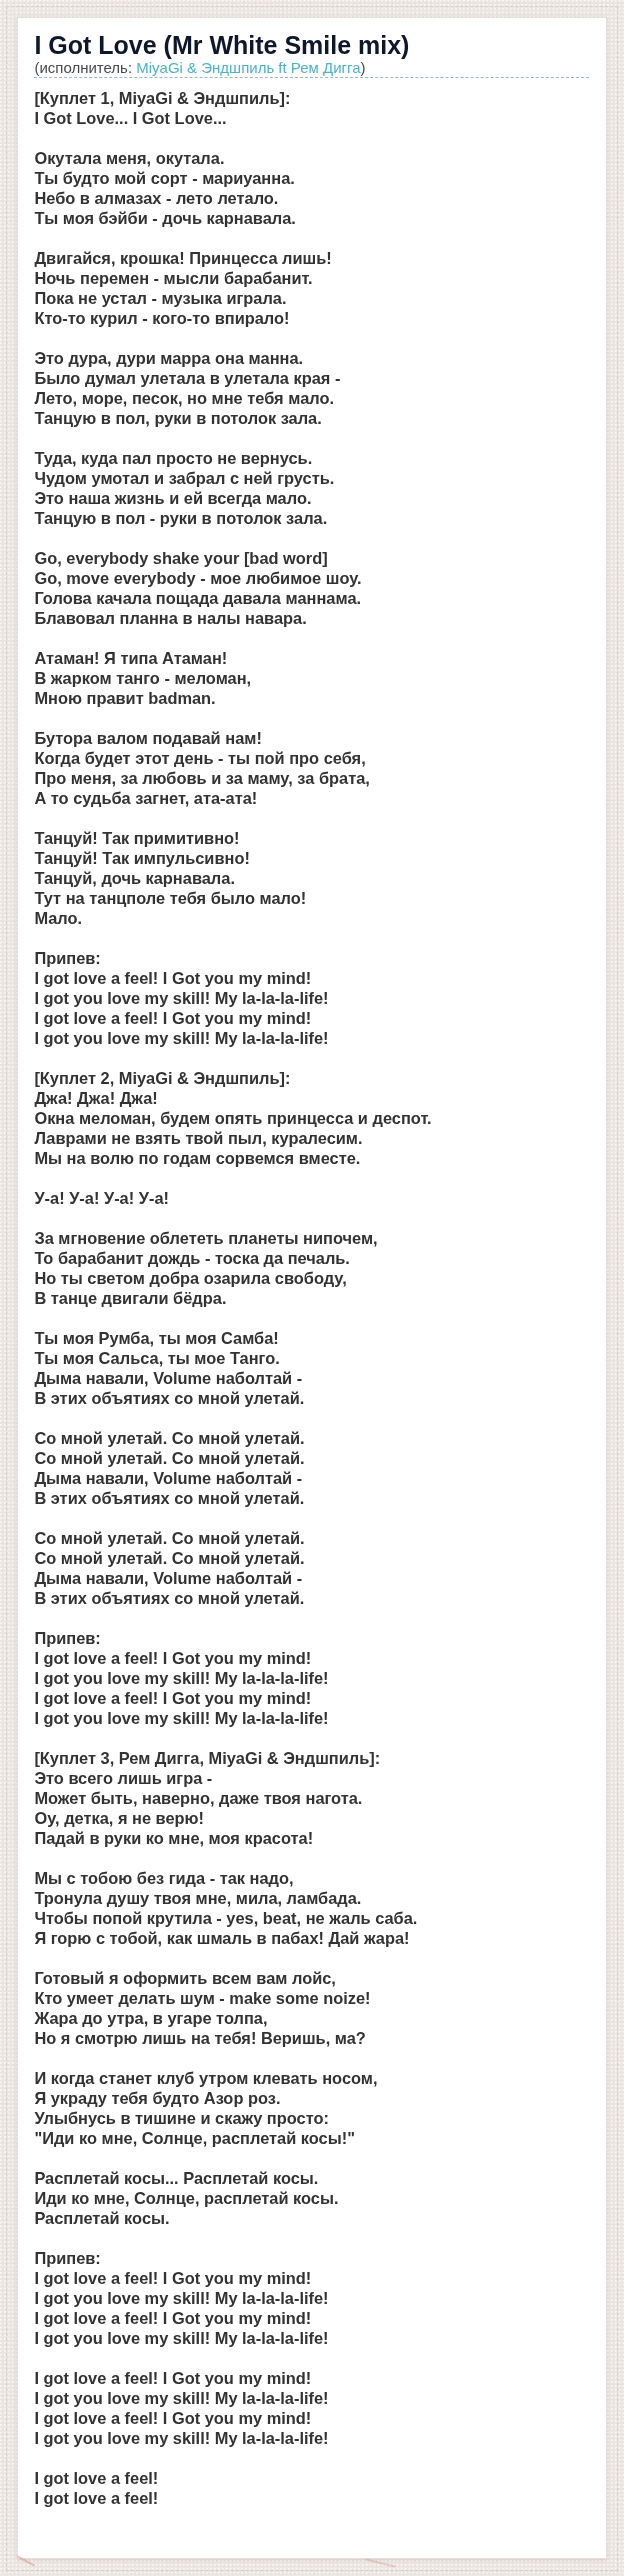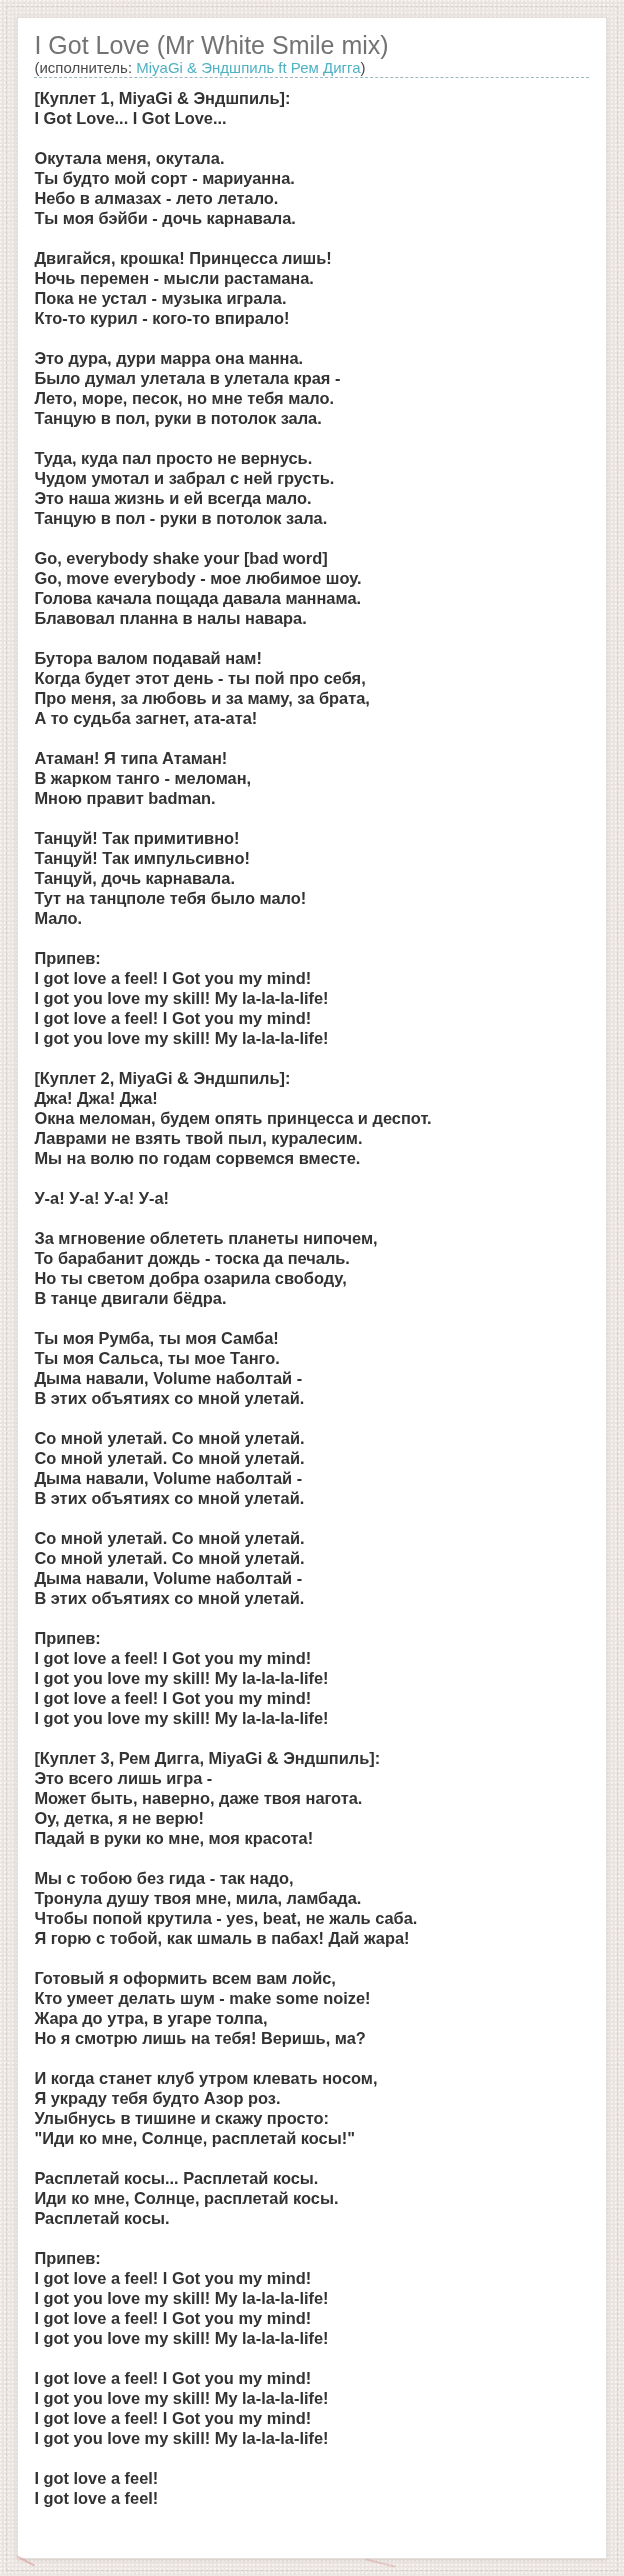--- a/index.html
+++ b/index.html
@@ -17,22 +17,22 @@
     border:0.8px dashed #d8cfc9;pointer-events:none;
   }
   .card{
     position:absolute;left:17px;top:17px;width:590px;height:2542px;
     box-sizing:border-box;background:#ffffff;
     border:0.8px solid #e5dfdb;
     box-shadow:0 0.8px 3.9px rgba(120,100,95,0.20);
     padding:12.5px 17px 0 16.4px;
   }
   .song-title{
-    margin:3.1px 0 0 0;font-size:25px;line-height:23.4px;font-weight:normal;
-    color:#737373;letter-spacing:0;
+    margin:3.1px 0 0 0;font-size:25px;line-height:23.4px;font-weight:bold;
+    color:#0f172a;letter-spacing:0;
   }
   .artist-row{
     margin-top:1.6px;font-size:15px;line-height:17px;color:#4a4a4a;
     padding-bottom:1.6px;border-bottom:0.8px dashed #9fb6bf;
   }
   .artist-link{color:#4fb2c4;text-decoration:none;cursor:pointer;}
   .lyrics{margin-top:10px;font-size:16.4px;line-height:20px;color:#333333;}
   .lyrics p{margin:0 0 20px 0;font-weight:bold;}
   .lyrics p:last-child{margin-bottom:0;}
   .paper-scratch{
@@ -48,26 +48,26 @@
 <div class="paper-frame"></div>
 
 <div class="card">
   <h1 class="song-title">I Got Love (Mr White Smile mix)</h1>
   <div class="artist-row">
     <span>(исполнитель: </span><a class="artist-link">MiyaGi &amp; Эндшпиль ft Рем Дигга</a><span>)</span>
   </div>
   <div class="lyrics">
       <p><span>[Куплет 1, MiyaGi &amp; Эндшпиль]:</span><br><span>I Got Love... I Got Love...</span></p>
       <p><span>Окутала меня, окутала.</span><br><span>Ты будто мой сорт - мариуанна.</span><br><span>Небо в алмазах - лето летало.</span><br><span>Ты моя бэйби - дочь карнавала.</span></p>
-      <p><span>Двигайся, крошка! Принцесса лишь!</span><br><span>Ночь перемен - мысли растамана.</span><br><span>Пока не устал - музыка играла.</span><br><span>Кто-то курил - кого-то впирало!</span></p>
+      <p><span>Двигайся, крошка! Принцесса лишь!</span><br><span>Ночь перемен - мысли барабанит.</span><br><span>Пока не устал - музыка играла.</span><br><span>Кто-то курил - кого-то впирало!</span></p>
       <p><span>Это дура, дури марра она манна.</span><br><span>Было думал улетала в улетала края -</span><br><span>Лето, море, песок, но мне тебя мало.</span><br><span>Танцую в пол, руки в потолок зала.</span></p>
       <p><span>Туда, куда пал просто не вернусь.</span><br><span>Чудом умотал и забрал с ней грусть.</span><br><span>Это наша жизнь и ей всегда мало.</span><br><span>Танцую в пол - руки в потолок зала.</span></p>
       <p><span>Go, everybody shake your [bad word]</span><br><span>Go, move everybody - мое любимое шоу.</span><br><span>Голова качала пощада давала маннама.</span><br><span>Блавовал планна в налы навара.</span></p>
+      <p><span>Атаман! Я типа Атаман!</span><br><span>В жарком танго - меломан,</span><br><span>Мною правит badman.</span></p>
       <p><span>Бутора валом подавай нам!</span><br><span>Когда будет этот день - ты пой про себя,</span><br><span>Про меня, за любовь и за маму, за брата,</span><br><span>А то судьба загнет, ата-ата!</span></p>
-      <p><span>Атаман! Я типа Атаман!</span><br><span>В жарком танго - меломан,</span><br><span>Мною правит badman.</span></p>
       <p><span>Танцуй! Так примитивно!</span><br><span>Танцуй! Так импульсивно!</span><br><span>Танцуй, дочь карнавала.</span><br><span>Тут на танцполе тебя было мало!</span><br><span>Мало.</span></p>
       <p><span>Припев:</span><br><span>I got love a feel! I Got you my mind!</span><br><span>I got you love my skill! My la-la-la-life!</span><br><span>I got love a feel! I Got you my mind!</span><br><span>I got you love my skill! My la-la-la-life!</span></p>
       <p><span>[Куплет 2, MiyaGi &amp; Эндшпиль]:</span><br><span>Джа! Джа! Джа!</span><br><span>Окна меломан, будем опять принцесса и деспот.</span><br><span>Лаврами не взять твой пыл, куралесим.</span><br><span>Мы на волю по годам сорвемся вместе.</span></p>
       <p><span>У-а! У-а! У-а! У-а!</span></p>
       <p><span>За мгновение облететь планеты нипочем,</span><br><span>То барабанит дождь - тоска да печаль.</span><br><span>Но ты светом добра озарила свободу,</span><br><span>В танце двигали бёдра.</span></p>
       <p><span>Ты моя Румба, ты моя Самба!</span><br><span>Ты моя Сальса, ты мое Танго.</span><br><span>Дыма навали, Volume наболтай -</span><br><span>В этих объятиях со мной улетай.</span></p>
       <p><span>Со мной улетай. Со мной улетай.</span><br><span>Со мной улетай. Со мной улетай.</span><br><span>Дыма навали, Volume наболтай -</span><br><span>В этих объятиях со мной улетай.</span></p>
       <p><span>Со мной улетай. Со мной улетай.</span><br><span>Со мной улетай. Со мной улетай.</span><br><span>Дыма навали, Volume наболтай -</span><br><span>В этих объятиях со мной улетай.</span></p>
       <p><span>Припев:</span><br><span>I got love a feel! I Got you my mind!</span><br><span>I got you love my skill! My la-la-la-life!</span><br><span>I got love a feel! I Got you my mind!</span><br><span>I got you love my skill! My la-la-la-life!</span></p>
       <p><span>[Куплет 3, Рем Дигга, MiyaGi &amp; Эндшпиль]:</span><br><span>Это всего лишь игра -</span><br><span>Может быть, наверно, даже твоя нагота.</span><br><span>Оу, детка, я не верю!</span><br><span>Падай в руки ко мне, моя красота!</span></p>

